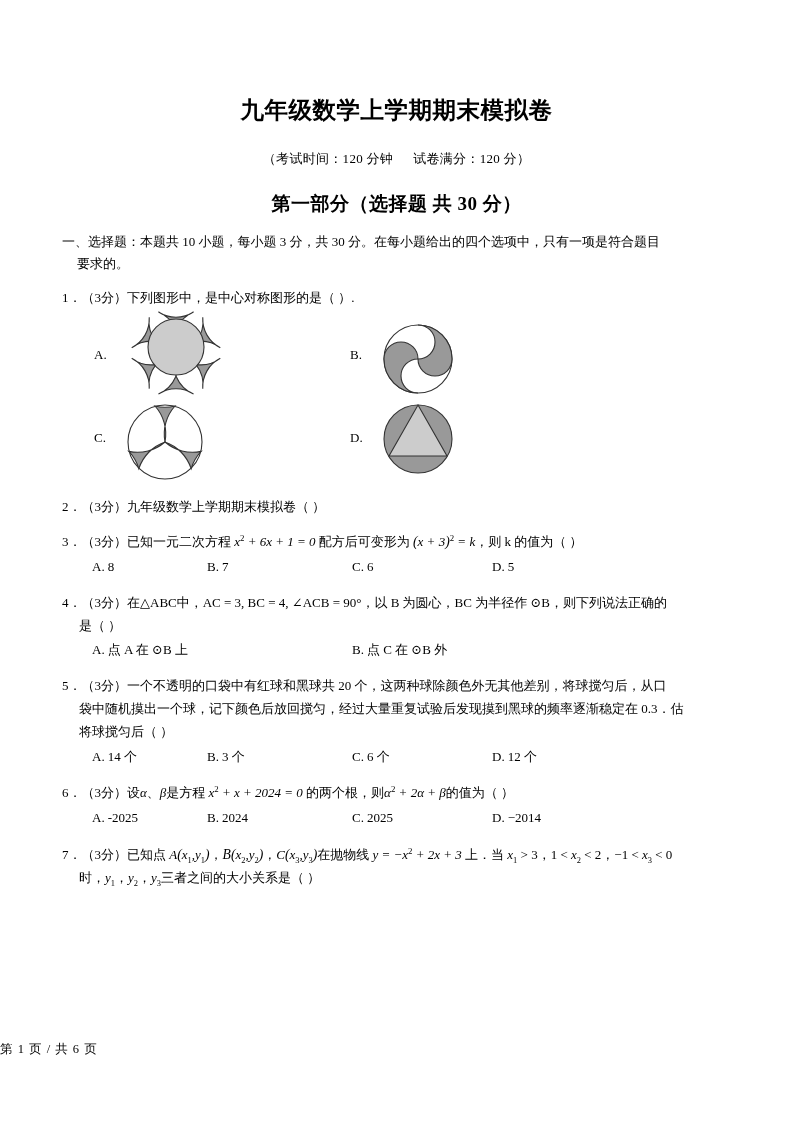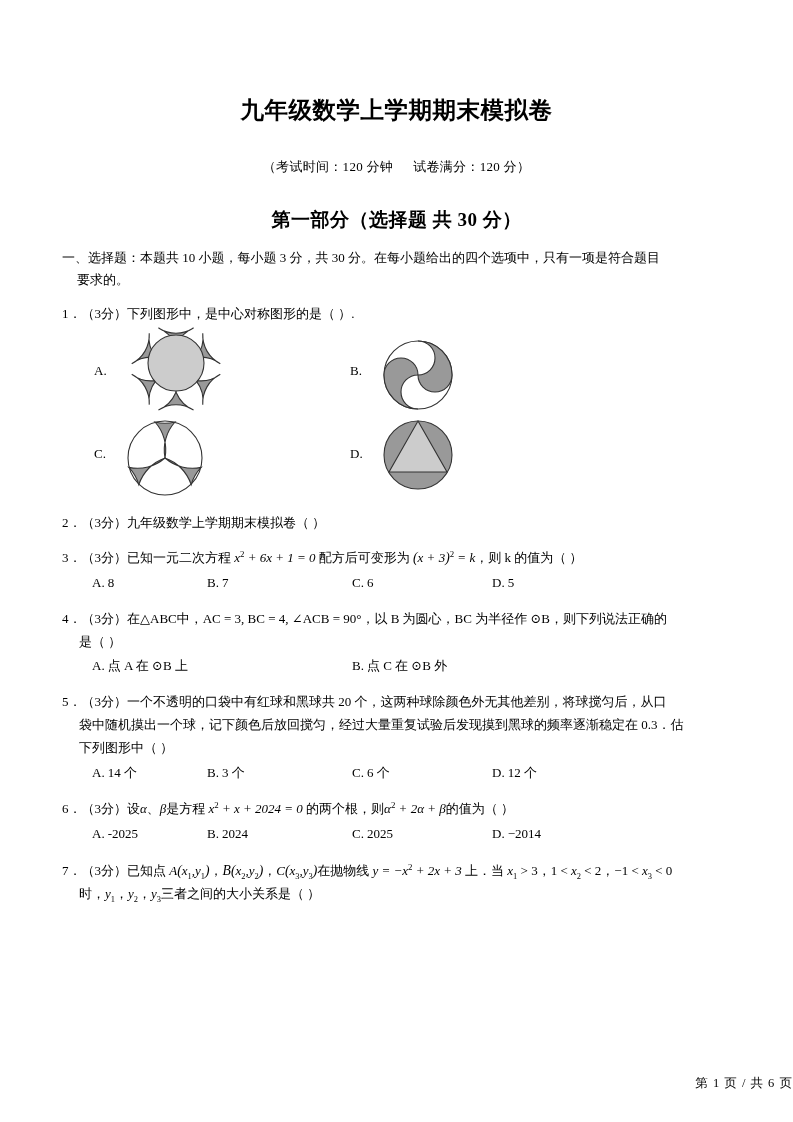--- a/index.html
+++ b/index.html
@@ -32,21 +32,21 @@
     font-size: 23.5px;
     letter-spacing: 0.5px;
     margin: 0;
     padding-top: 98px;
     line-height: 1.1;
   }
   .doc-subtitle {
     text-align: center;
     font-size: 13px;
     font-family: "Liberation Serif", "DejaVu Serif", serif;
-    margin: 16px;
+    margin: 8px;
     padding-top: 18px;
     letter-spacing: 0.3px;
   }
   .doc-subtitle .gap { display: inline-block; width: 20px; }
   .part-title {
     text-align: center;
     font-weight: bold;
     font-size: 19px;
     font-family: "Liberation Serif", "DejaVu Serif", serif;
     margin: 0;
@@ -113,23 +113,23 @@
   .fig-label {
     position: absolute;
     font-size: 13px;
     font-family: "Liberation Serif", "DejaVu Serif", serif;
   }
 
   
   .footer {
     position: absolute;
     left: 0;
-    top: 1075px;
+    top: 1041px;
     width: 793px;
-    text-align: right;
+    text-align: left;
     font-size: 12.5px;
     font-family: "Liberation Serif", "DejaVu Serif", serif;
     letter-spacing: 1px;
   }
 </style>
 </head>
 <body>
 
 <div class="page">
 
@@ -250,21 +250,21 @@
     <span class="q-stem"><span>4</span>．<span>（3分）</span><span>在△ABC中，AC = 3, BC = 4, ∠ACB = 90°，以 B 为圆心，BC 为半径作 ⊙B，则下列说法正确的</span><span class="cont">是（  ）</span></span>
     <span class="opts">
       <span class="opt-row">
         <span class="opt w1"><span class="lbl">A.</span><span>点 A 在 ⊙B 上</span></span>
         <span class="opt w2"><span class="lbl">B.</span><span>点 C 在 ⊙B 外</span></span>
       </span>
     </span>
   </div>
 
   <div class="q">
-    <span class="q-stem"><span>5</span>．<span>（3分）</span><span>一个不透明的口袋中有红球和黑球共 20 个，这两种球除颜色外无其他差别，将球搅匀后，从口</span><span class="cont">袋中随机摸出一个球，记下颜色后放回搅匀，经过大量重复试验后发现摸到黑球的频率逐渐稳定在 0.3．估</span><span class="cont">下列图形中（  ）</span></span>
+    <span class="q-stem"><span>5</span>．<span>（3分）</span><span>一个不透明的口袋中有红球和黑球共 20 个，这两种球除颜色外无其他差别，将球搅匀后，从口</span><span class="cont">袋中随机摸出一个球，记下颜色后放回搅匀，经过大量重复试验后发现摸到黑球的频率逐渐稳定在 0.3．估</span><span class="cont">将球搅匀后（  ）</span></span>
     <span class="opts">
       <span class="opt-row">
         <span class="opt c1"><span class="lbl">A.</span><span>14 个</span></span>
         <span class="opt c2"><span class="lbl">B.</span><span>3 个</span></span>
         <span class="opt c3"><span class="lbl">C.</span><span>6 个</span></span>
         <span class="opt c4"><span class="lbl">D.</span><span>12 个</span></span>
       </span>
     </span>
   </div>
 

